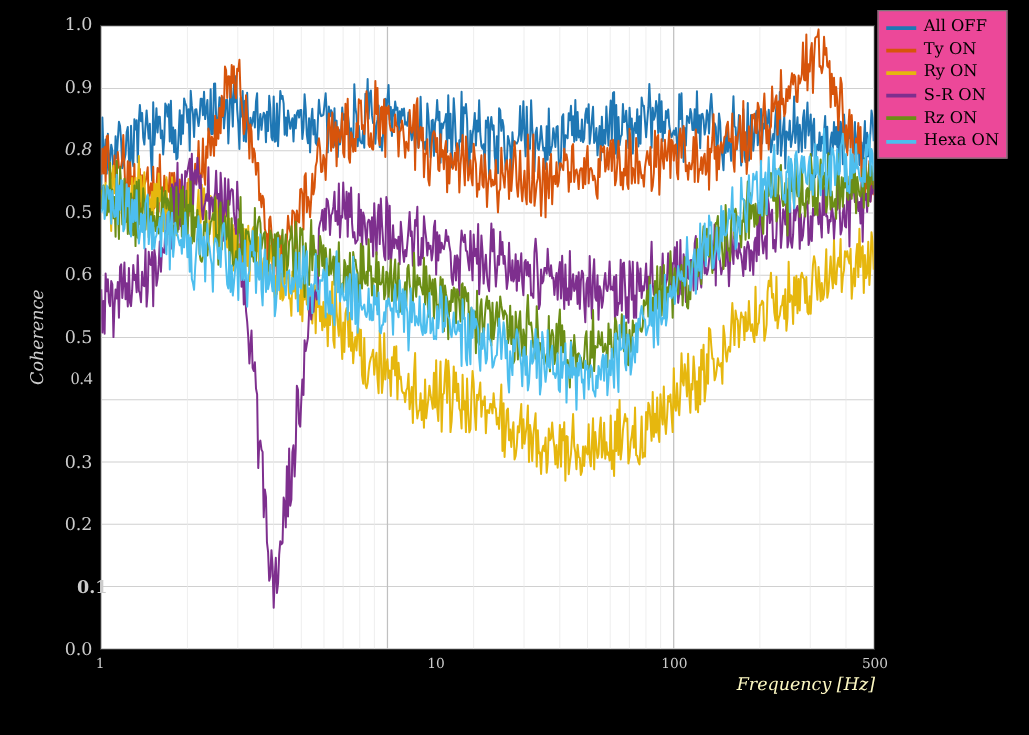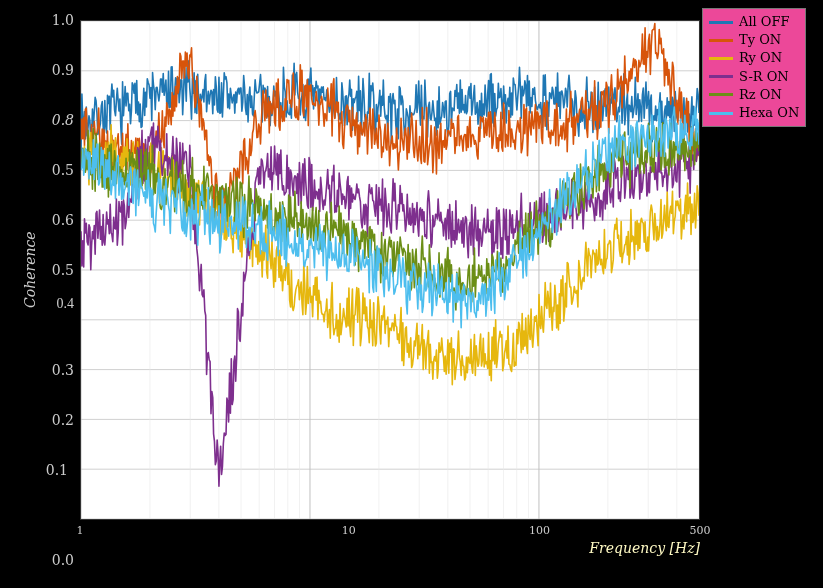--- a/index.html
+++ b/index.html
@@ -161,22 +161,22 @@
   </div>
 </div>
 
 <div class="xlabel">Frequency [Hz]</div>
 <div class="ylabel">Coherence</div>
 
 <div class="tick-label-x" style="left: 80px; top: 524px;">1</div>
 <div class="tick-label-x" style="left: 309.717px; top: 524px; margin-left: 39px;">10</div>
 <div class="tick-label-x" style="left: 539.435px; top: 524px;">100</div>
 <div class="tick-label-x" style="left: 700px; top: 524px;">500</div>
-<div class="tick-label-y" style="left: 14px; top: 520px; margin-top: 40px;">0.0</div>
-<div class="tick-label-y" style="left: 8px; top: 470px;">0.1</div>
+<div class="tick-label-y" style="left: 14px; top: 520px;">0.0</div>
+<div class="tick-label-y" style="left: 26px; top: 470px; font-weight: bold;">0.1</div>
 <div class="tick-label-y" style="left: 14px; top: 420px;">0.2</div>
 <div class="tick-label-y" style="left: 14px; top: 370px;">0.3</div>
 <div class="tick-label-y" style="left: 14px; top: 304px; font-family: Liberation Serif, serif;">0.4</div>
 <div class="tick-label-y" style="left: 14px; top: 270px;">0.5</div>
 <div class="tick-label-y" style="left: 14px; top: 220px;">0.6</div>
 <div class="tick-label-y" style="left: 14px; top: 170px;">0.5</div>
 <div class="tick-label-y" style="left: 14px; top: 120px; font-style: italic;">0.8</div>
 <div class="tick-label-y" style="left: 14px; top: 70px;">0.9</div>
 <div class="tick-label-y" style="left: 14px; top: 20px;">1.0</div>
 

